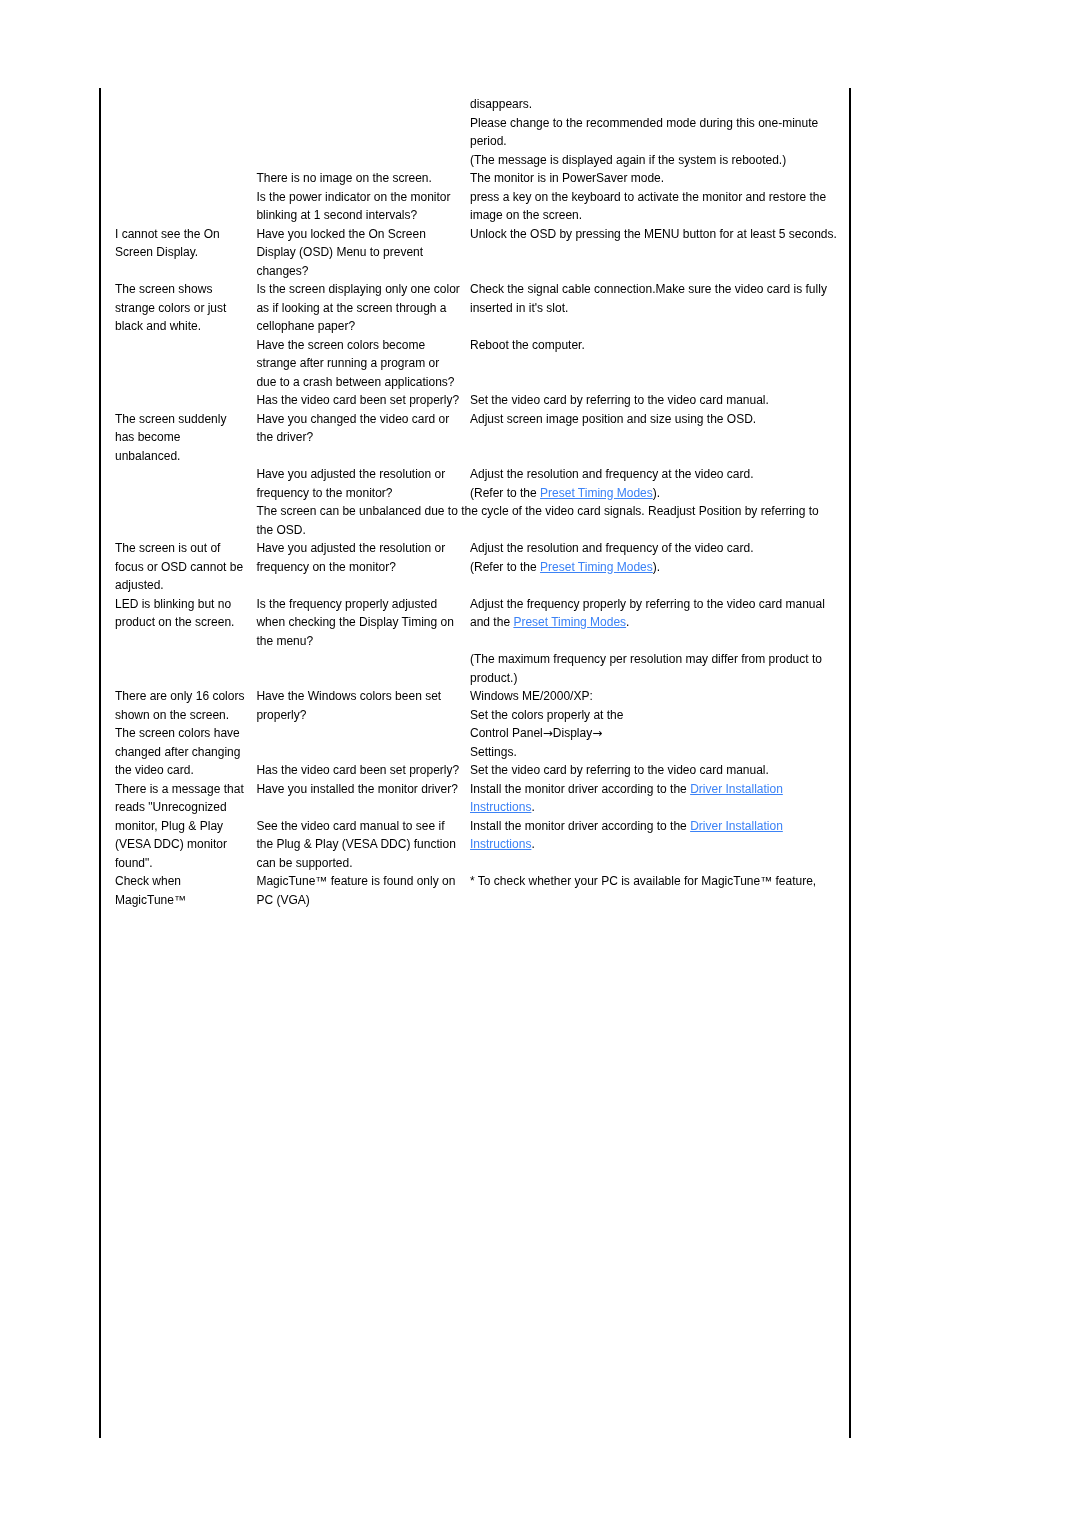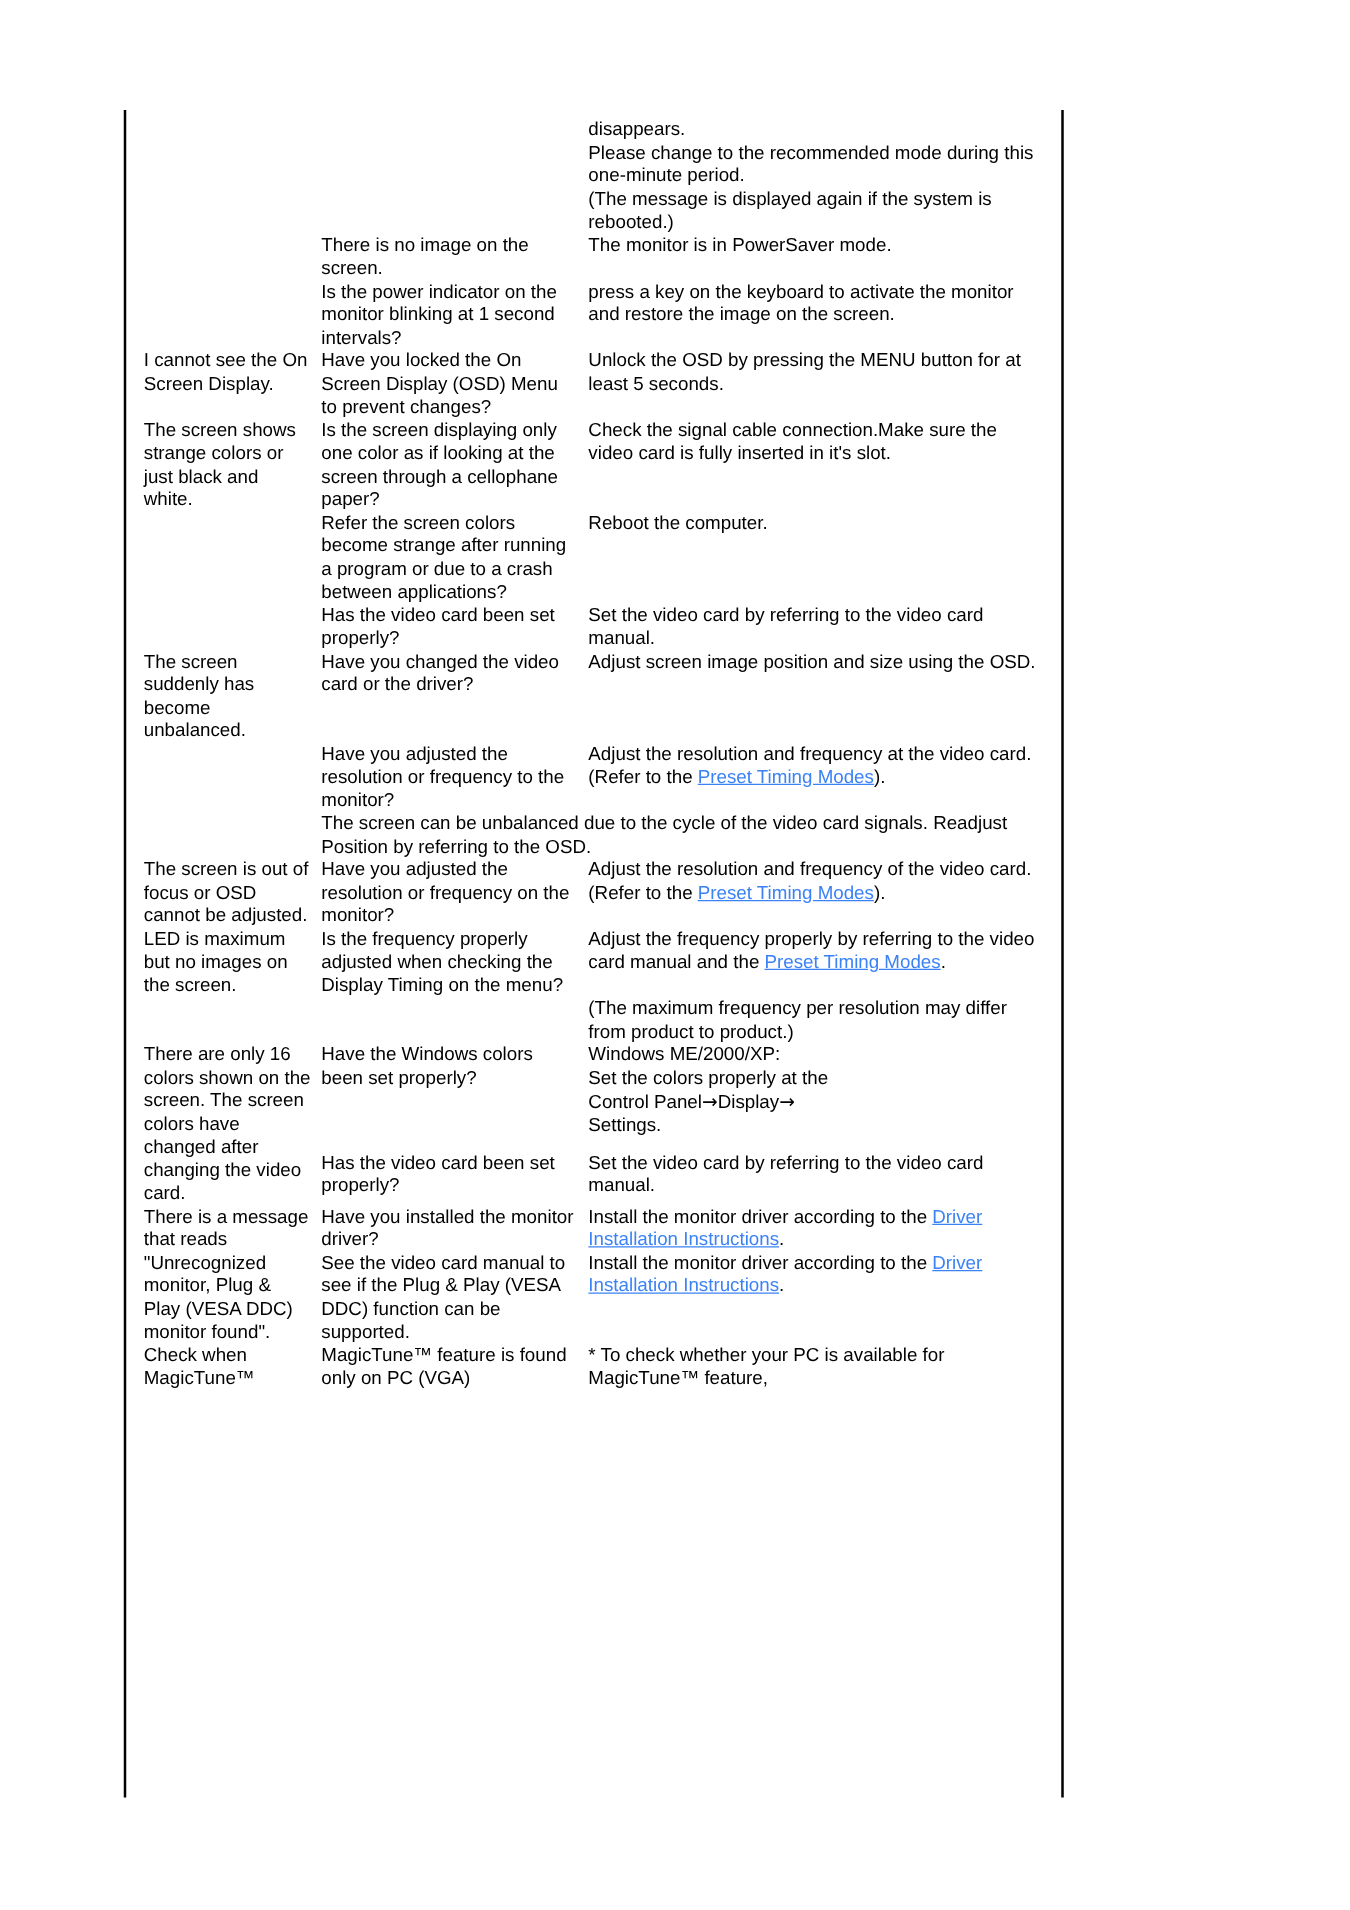--- a/index.html
+++ b/index.html
@@ -37,21 +37,21 @@
     width: 2px;
     height: 1350px;
     background: #000000;
   }
   table.faq {
     position: absolute;
     left: 115px;
     top: 95px;
     width: 730px;
     border-collapse: collapse;
-    font-size: 15px;
+    font-size: 12px;
     line-height: 18.5px;
   }
   table.faq td {
     vertical-align: top;
     padding: 0 8px 0 0;
   }
   td.c1 { width: 136px; }
   td.c2 { width: 212px; margin-left: 24px; }
   td.c3 { width: 380px; }
   .blk { display: block; padding-bottom: 15px; }
@@ -130,21 +130,21 @@
           <span class="blk">Is the screen displaying only one color as if looking at the screen through a cellophane paper?</span>
         </td>
         <td class="c3">
           <span class="blk">Check the signal cable connection.Make sure the video card is fully inserted in it's slot.</span>
         </td>
       </tr>
 
       <tr>
         <td class="c1"></td>
         <td class="c2">
-          <span class="blk">Refer the screen colors become strange after running a program or due to a crash between applications?</span>
+          <span class="blk">Have the screen colors become strange after running a program or due to a crash between applications?</span>
         </td>
         <td class="c3">
           <span class="blk">Reboot the computer.</span>
         </td>
       </tr>
 
       <tr>
         <td class="c1"></td>
         <td class="c2">
           <span class="blk">Has the video card been set properly?</span>
@@ -192,21 +192,21 @@
           <span class="blk">Have you adjusted the resolution or frequency on the monitor?</span>
         </td>
         <td class="c3">
           <span class="blk"><span style="white-space:pre-line;">Adjust the resolution and frequency of the video card.
 (Refer to the </span><a class="lnk" href="#">Preset Timing Modes</a><span>).</span></span>
         </td>
       </tr>
 
       <tr>
         <td class="c1">
-          <span class="blk">LED is maximum but no images on the screen.</span>
+          <span class="blk">LED is blinking but no product on the screen.</span>
         </td>
         <td class="c2">
           <span class="blk">Is the frequency properly adjusted when checking the Display Timing on the menu?</span>
         </td>
         <td class="c3">
           <span class="blk"><span>Adjust the frequency properly by referring to the video card manual and the </span><a class="lnk" href="#">Preset Timing Modes</a><span>.</span></span>
         </td>
       </tr>
 
       <tr>

